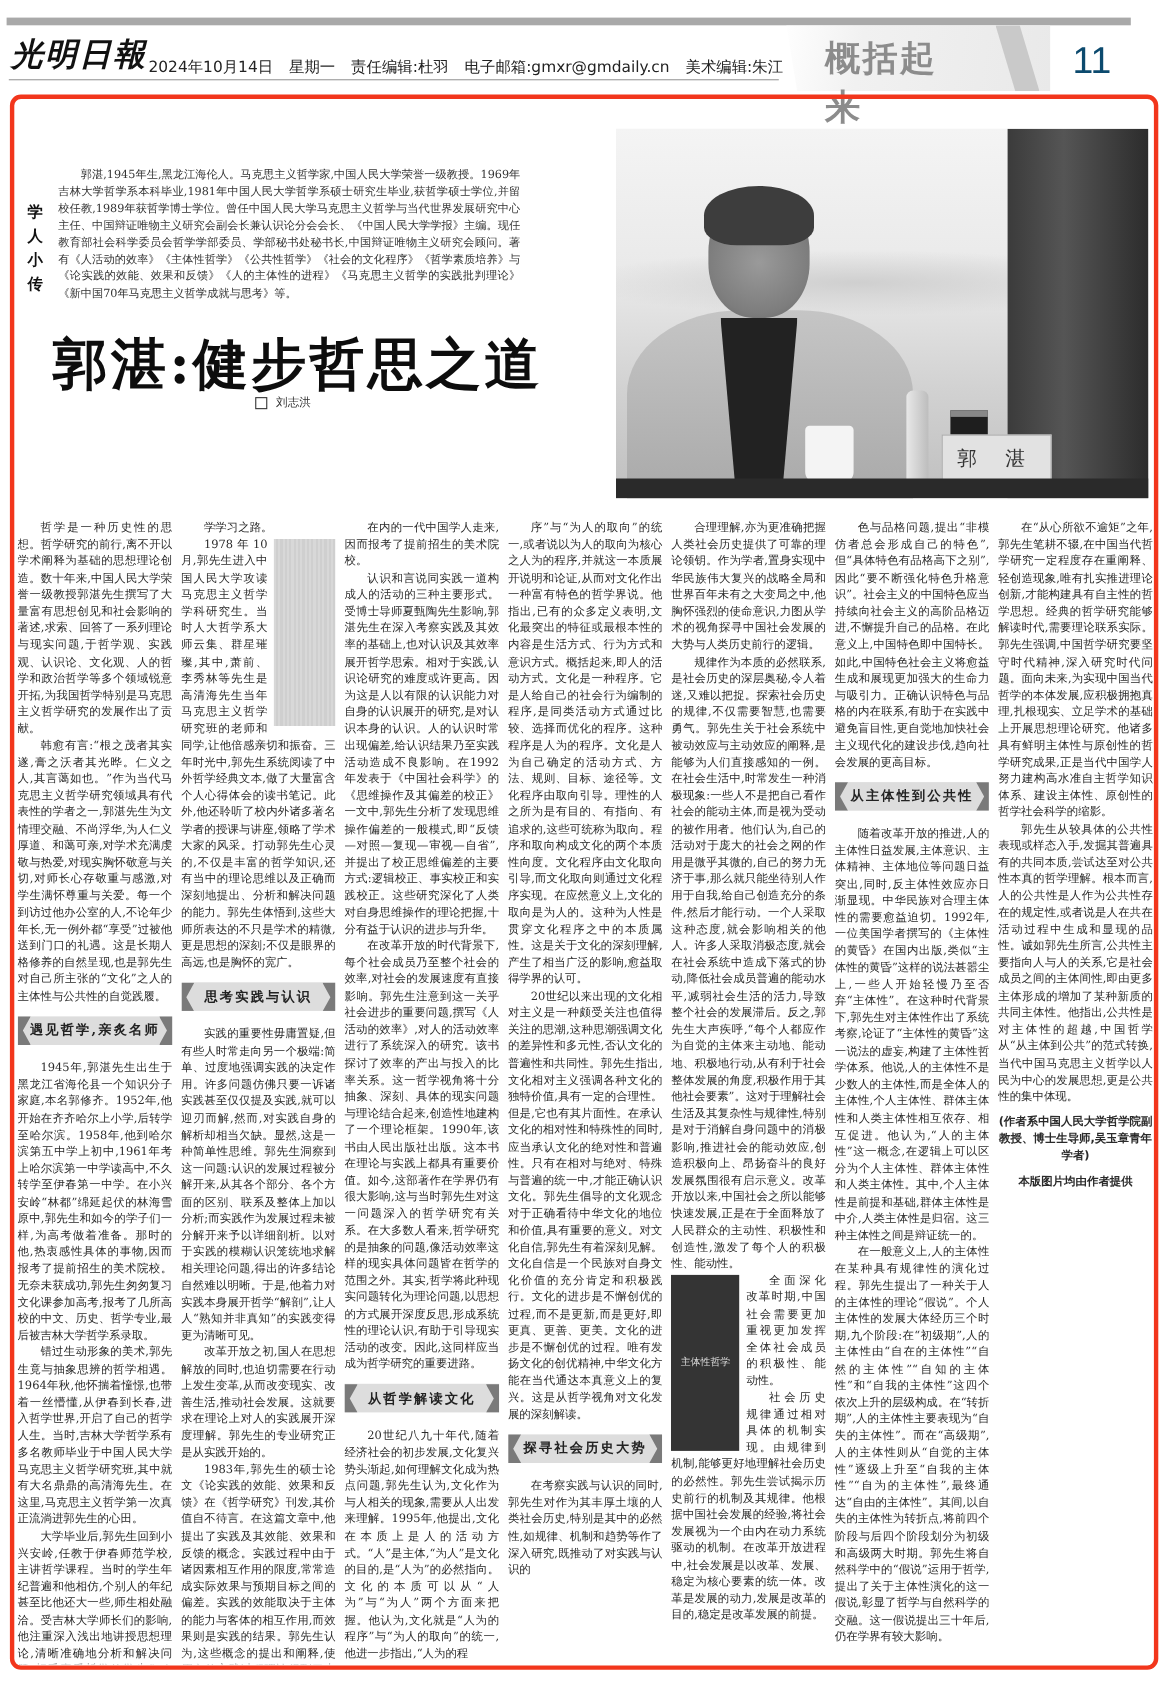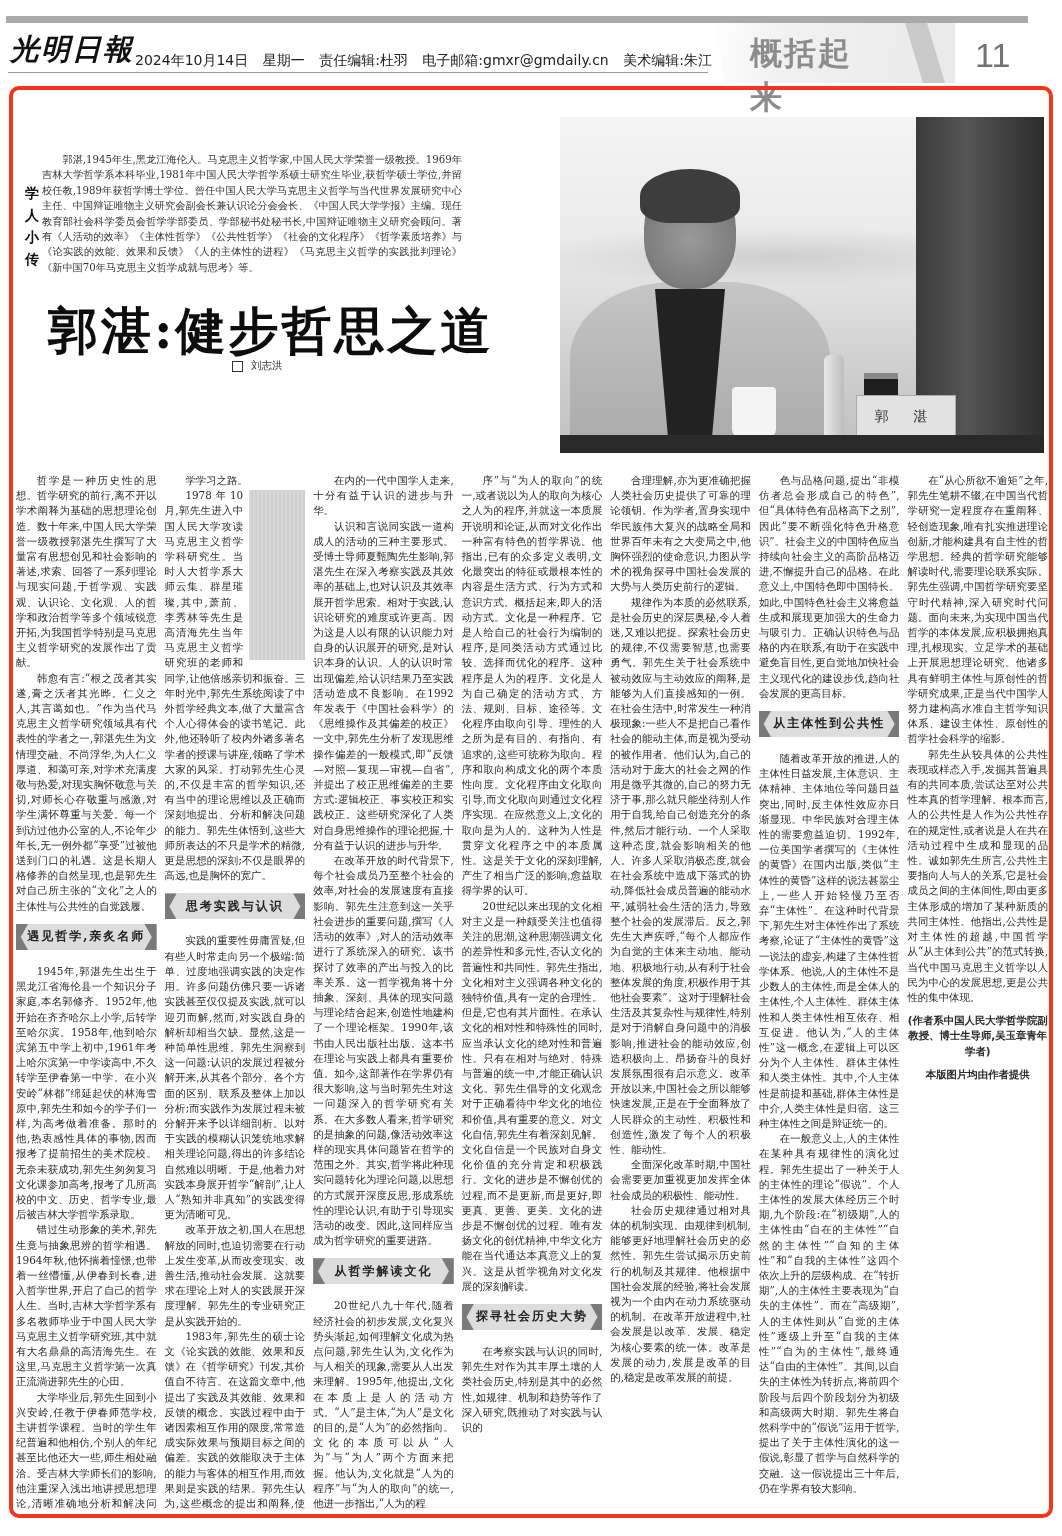--- a/index.html
+++ b/index.html
@@ -9,41 +9,41 @@
   
   .masthead-topbar { position: absolute; left: 6px; top: 16px; width: 1022px; height: 7px; background: #a9a9a9; }
   .masthead { position: absolute; left: 0; top: 0; width: 883px; height: 86px; }
   .logo { position: absolute; left: 10px; top: 30px; font-family: "DejaVu Serif", serif; font-size: 29px; font-style: italic; font-weight: bold; letter-spacing: 2px; color: #111; }
   .meta { position: absolute; left: 135px; top: 52px; font-family: "DejaVu Sans", sans-serif; font-size: 14px; color: #222; white-space: nowrap; }
   .meta span { margin-right: 10px; }
   .meta-rule { position: absolute; left: 8px; top: 72px; width: 700px; height: 1px; background: #999; }
   .section-tab { position: absolute; left: 710px; top: 23px; width: 245px; height: 60px; background: linear-gradient(100deg, #fff 0%, #f1f1f1 30%, #e9e9e9 100%); clip-path: polygon(2% 0, 100% 0, 100% 100%, 6% 100%); }
   .section-tab-stripe { position: absolute; left: 905px; top: 23px; width: 40px; height: 60px; background: #c9c9c9; clip-path: polygon(0 0, 55% 0, 100% 100%, 45% 100%); }
   .section-name { position: absolute; left: 750px; top: 32px; font-family: "DejaVu Serif", serif; font-size: 32px; font-weight: bold; color: #8c8c8c; letter-spacing: 2px; }
-  .page-num { position: absolute; left: 975px; top: 36px; font-family: "Liberation Sans", sans-serif; font-size: 34px; color: #737373; }
+  .page-num { position: absolute; left: 975px; top: 36px; font-family: "Liberation Sans", sans-serif; font-size: 34px; color: #0c4a6e; }
 
   
   .frame { position: absolute; left: 9px; top: 86px; width: 1044px; height: 1432px; border: 4px solid #f2361c; border-radius: 10px; }
 
   
   .hero-photo { position: absolute; left: 560px; top: 117px; width: 484px; height: 336px; overflow: hidden;
     background: linear-gradient(180deg, #f4f4f4 0%, #e9e9e9 40%, #d2d2d2 70%, #bfbfbf 100%); }
   .hero-photo .pillar { position: absolute; right: 0; top: 0; width: 128px; height: 336px; background: linear-gradient(90deg, #3b3b3b, #555 40%, #2c2c2c); }
   .hero-photo .cloud { position: absolute; left: -40px; top: 110px; width: 520px; height: 60px; border-radius: 50%; background: radial-gradient(ellipse, #cfcfcf 0%, rgba(230,230,230,0) 70%); }
   .hero-photo .head { position: absolute; left: 84px; top: 60px; width: 92px; height: 112px; border-radius: 46% 46% 44% 44%; background: radial-gradient(circle at 50% 55%, #9a9a9a 0%, #7d7d7d 60%, #5a5a5a 100%); }
   .hero-photo .hair { position: absolute; left: 80px; top: 52px; width: 100px; height: 54px; border-radius: 50% 50% 30% 30%; background: #3d3d3d; }
   .hero-photo .body { position: absolute; left: 10px; top: 165px; width: 260px; height: 190px; border-radius: 40% 40% 0 0; background: linear-gradient(180deg, #c5c5c5, #a6a6a6); }
   .hero-photo .shirt { position: absolute; left: 95px; top: 172px; width: 70px; height: 160px; background: #222; clip-path: polygon(0 0, 100% 0, 80% 100%, 20% 100%); }
   .hero-photo .desk { position: absolute; left: 0; top: 318px; width: 484px; height: 18px; background: #2a2a2a; }
   .hero-photo .cup { position: absolute; left: 172px; top: 270px; width: 44px; height: 52px; background: #f4f4f4; border-radius: 4px 4px 10px 10px; }
   .hero-photo .bottle { position: absolute; left: 264px; top: 238px; width: 20px; height: 85px; background: linear-gradient(90deg, #e8e8e8, #bdbdbd); border-radius: 6px 6px 2px 2px; }
   .hero-photo .thermos { position: absolute; left: 304px; top: 256px; width: 34px; height: 66px; background: #1e1e1e; border-top: 6px solid #888; }
-  .nameplate { position: absolute; left: 296px; top: 278px; width: 100px; height: 44px; background: #e2e2e2; border: 1px solid #aaa; display: flex; align-items: center; justify-content: center; font-size: 14px; letter-spacing: 10px; color: #333; }
+  .nameplate { position: absolute; left: 296px; top: 278px; width: 100px; height: 44px; background: #e2e2e2; border: 1px solid #aaa; display: flex; align-items: center; justify-content: center; font-size: 18px; letter-spacing: 10px; color: #333; }
 
-  .bio { position: absolute; left: 42px; top: 152px; width: 420px; font-size: 10.2px; line-height: 15.4px; color: #333; text-align: justify; text-indent: 2em; }
+  .bio { position: absolute; left: 53px; top: 152px; width: 420px; font-size: 10.2px; line-height: 15.4px; color: #333; text-align: justify; text-indent: 2em; }
   .bio-label { position: absolute; left: 22px; top: 182px; width: 20px; font-family: "DejaVu Sans", sans-serif; font-weight: bold; font-size: 14px; line-height: 22px; color: #111; text-align: center; }
 
   .headline { position: absolute; left: 48px; top: 298px; font-family: "DejaVu Serif", serif; font-weight: bold; font-size: 50px; letter-spacing: 3px; color: #0d0d0d; }
   .byline { position: absolute; left: 232px; top: 359px; font-size: 10.5px; color: #333; display: flex; align-items: center; gap: 8px; }
   .byline .box { width: 11px; height: 11px; border: 1px solid #333; display: inline-block; }
 
   
   .columns { position: absolute; left: 16px; top: 473px; width: 1032px; height: 1040px; display: flex; gap: 8px; }
   .col { width: 144px; font-size: 10.4px; line-height: 15.2px; color: #2a2a2a; text-align: justify; overflow: hidden; }
   .col p { text-indent: 2em; }
@@ -113,35 +113,36 @@
     <div class="col">
       <p>学学习之路。</p>
       <div class="book" title="人活动的效率"></div>
       <p>1978年10月,郭先生进入中国人民大学攻读马克思主义哲学学科研究生。当时人大哲学系大师云集、群星璀璨,其中,萧前、李秀林等先生是高清海先生当年马克思主义哲学研究班的老师和同学,让他倍感亲切和振奋。三年时光中,郭先生系统阅读了中外哲学经典文本,做了大量富含个人心得体会的读书笔记。此外,他还聆听了校内外诸多著名学者的授课与讲座,领略了学术大家的风采。打动郭先生心灵的,不仅是丰富的哲学知识,还有当中的理论思维以及正确而深刻地提出、分析和解决问题的能力。郭先生体悟到,这些大师所表达的不只是学术的精微,更是思想的深刻;不仅是眼界的高远,也是胸怀的宽广。</p>
       <div class="subhead">思考实践与认识</div>
       <p>实践的重要性毋庸置疑,但有些人时常走向另一个极端:简单、过度地强调实践的决定作用。许多问题仿佛只要一诉诸实践甚至仅仅提及实践,就可以迎刃而解,然而,对实践自身的解析却相当欠缺。显然,这是一种简单性思维。郭先生洞察到这一问题:认识的发展过程被分解开来,从其各个部分、各个方面的区别、联系及整体上加以分析;而实践作为发展过程未被分解开来予以详细剖析。以对于实践的模糊认识笼统地求解相关理论问题,得出的许多结论自然难以明晰。于是,他着力对实践本身展开哲学“解剖”,让人人“熟知并非真知”的实践变得更为清晰可见。</p>
       <p>改革开放之初,国人在思想解放的同时,也迫切需要在行动上发生变革,从而改变现实、改善生活,推动社会发展。这就要求在理论上对人的实践展开深度理解。郭先生的专业研究正是从实践开始的。</p>
       <p>1983年,郭先生的硕士论文《论实践的效能、效果和反馈》在《哲学研究》刊发,其价值自不待言。在这篇文章中,他提出了实践及其效能、效果和反馈的概念。实践过程中由于诸因素相互作用的限度,常常造成实际效果与预期目标之间的偏差。实践的效能取决于主体的能力与客体的相互作用,而效果则是实践的结果。郭先生认为,这些概念的提出和阐释,使原有的实践过程理论得到了丰富和发展。</p>
     </div>
     <div class="col">
-      <p>在内的一代中国学人走来,十分有益于认识的进步与升华。</p>
+      <p>在内的一代中国学人走来,因而报考了提前招生的美术院校。</p>
       <p>认识和言说同实践一道构成人的活动的三种主要形式。受博士导师夏甄陶先生影响,郭湛先生在深入考察实践及其效率的基础上,也对认识及其效率展开哲学思索。相对于实践,认识论研究的难度或许更高。因为这是人以有限的认识能力对自身的认识展开的研究,是对认识本身的认识。人的认识时常出现偏差,给认识结果乃至实践活动造成不良影响。在1992年发表于《中国社会科学》的《思维操作及其偏差的校正》一文中,郭先生分析了发现思维操作偏差的一般模式,即“反馈—对照—复现—审视—自省”,并提出了校正思维偏差的主要方式:逻辑校正、事实校正和实践校正。这些研究深化了人类对自身思维操作的理论把握,十分有益于认识的进步与升华。</p>
       <p>在改革开放的时代背景下,每个社会成员乃至整个社会的效率,对社会的发展速度有直接影响。郭先生注意到这一关乎社会进步的重要问题,撰写《人活动的效率》,对人的活动效率进行了系统深入的研究。该书探讨了效率的产出与投入的比率关系。这一哲学视角将十分抽象、深刻、具体的现实问题与理论结合起来,创造性地建构了一个理论框架。1990年,该书由人民出版社出版。这本书在理论与实践上都具有重要价值。如今,这部著作在学界仍有很大影响,这与当时郭先生对这一问题深入的哲学研究有关系。在大多数人看来,哲学研究的是抽象的问题,像活动效率这样的现实具体问题皆在哲学的范围之外。其实,哲学将此种现实问题转化为理论问题,以思想的方式展开深度反思,形成系统性的理论认识,有助于引导现实活动的改变。因此,这同样应当成为哲学研究的重要进路。</p>
       <div class="subhead">从哲学解读文化</div>
       <p>20世纪八九十年代,随着经济社会的初步发展,文化复兴势头渐起,如何理解文化成为热点问题,郭先生认为,文化作为与人相关的现象,需要从人出发来理解。1995年,他提出,文化在本质上是人的活动方式。“人”是主体,“为人”是文化的目的,是“人为”的必然指向。文化的本质可以从“人为”与“为人”两个方面来把握。他认为,文化就是“人为的程序”与“为人的取向”的统一,他进一步指出,“人为的程</p>
     </div>
     <div class="col">
       <p>序”与“为人的取向”的统一,或者说以为人的取向为核心之人为的程序,并就这一本质展开说明和论证,从而对文化作出一种富有特色的哲学界说。他指出,已有的众多定义表明,文化最突出的特征或最根本性的内容是生活方式、行为方式和意识方式。概括起来,即人的活动方式。文化是一种程序。它是人给自己的社会行为编制的程序,是同类活动方式通过比较、选择而优化的程序。这种程序是人为的程序。文化是人为自己确定的活动方式、方法、规则、目标、途径等。文化程序由取向引导。理性的人之所为是有目的、有指向、有追求的,这些可统称为取向。程序和取向构成文化的两个本质性向度。文化程序由文化取向引导,而文化取向则通过文化程序实现。在应然意义上,文化的取向是为人的。这种为人性是贯穿文化程序之中的本质属性。这是关于文化的深刻理解,产生了相当广泛的影响,愈益取得学界的认可。</p>
       <p>20世纪以来出现的文化相对主义是一种颇受关注也值得关注的思潮,这种思潮强调文化的差异性和多元性,否认文化的普遍性和共同性。郭先生指出,文化相对主义强调各种文化的独特价值,具有一定的合理性。但是,它也有其片面性。在承认文化的相对性和特殊性的同时,应当承认文化的绝对性和普遍性。只有在相对与绝对、特殊与普遍的统一中,才能正确认识文化。郭先生倡导的文化观念对于正确看待中华文化的地位和价值,具有重要的意义。对文化自信,郭先生有着深刻见解。文化自信是一个民族对自身文化价值的充分肯定和积极践行。文化的进步是不懈创优的过程,而不是更新,而是更好,即更真、更善、更美。文化的进步是不懈创优的过程。唯有发扬文化的创优精神,中华文化方能在当代通达本真意义上的复兴。这是从哲学视角对文化发展的深刻解读。</p>
       <div class="subhead">探寻社会历史大势</div>
       <p>在考察实践与认识的同时,郭先生对作为其丰厚土壤的人类社会历史,特别是其中的必然性,如规律、机制和趋势等作了深入研究,既推动了对实践与认识的</p>
     </div>
     <div class="col">
       <p>合理理解,亦为更准确把握人类社会历史提供了可靠的理论领钥。作为学者,置身实现中华民族伟大复兴的战略全局和世界百年未有之大变局之中,他胸怀强烈的使命意识,力图从学术的视角探寻中国社会发展的大势与人类历史前行的逻辑。</p>
       <p>规律作为本质的必然联系,是社会历史的深层奥秘,令人着迷,又难以把捉。探索社会历史的规律,不仅需要智慧,也需要勇气。郭先生关于社会系统中被动效应与主动效应的阐释,是能够为人们直接感知的一例。在社会生活中,时常发生一种消极现象:一些人不是把自己看作社会的能动主体,而是视为受动的被作用者。他们认为,自己的活动对于庞大的社会之网的作用是微乎其微的,自己的努力无济于事,那么就只能坐待别人作用于自我,给自己创造充分的条件,然后才能行动。一个人采取这种态度,就会影响相关的他人。许多人采取消极态度,就会在社会系统中造成下落式的协动,降低社会成员普遍的能动水平,减弱社会生活的活力,导致整个社会的发展滞后。反之,郭先生大声疾呼,“每个人都应作为自觉的主体来主动地、能动地、积极地行动,从有利于社会整体发展的角度,积极作用于其他社会要素”。这对于理解社会生活及其复杂性与规律性,特别是对于消解自身问题中的消极影响,推进社会的能动效应,创造积极向上、昂扬奋斗的良好发展氛围很有启示意义。改革开放以来,中国社会之所以能够快速发展,正是在于全面释放了人民群众的主动性、积极性和创造性,激发了每个人的积极性、能动性。</p>
+      <div class="book-dark">主体性哲学</div>
       <p>全面深化改革时期,中国社会需要更加重视更加发挥全体社会成员的积极性、能动性。</p>
       <p>社会历史规律通过相对具体的机制实现。由规律到机制,能够更好地理解社会历史的必然性。郭先生尝试揭示历史前行的机制及其规律。他根据中国社会发展的经验,将社会发展视为一个由内在动力系统驱动的机制。在改革开放进程中,社会发展是以改革、发展、稳定为核心要素的统一体。改革是发展的动力,发展是改革的目的,稳定是改革发展的前提。</p>
     </div>
     <div class="col">
       <p>色与品格问题,提出“非模仿者总会形成自己的特色”,但“具体特色有品格高下之别”,因此“要不断强化特色升格意识”。社会主义的中国特色应当持续向社会主义的高阶品格迈进,不懈提升自己的品格。在此意义上,中国特色即中国特长。如此,中国特色社会主义将愈益生成和展现更加强大的生命力与吸引力。正确认识特色与品格的内在联系,有助于在实践中避免盲目性,更自觉地加快社会主义现代化的建设步伐,趋向社会发展的更高目标。</p>
       <div class="subhead">从主体性到公共性</div>
       <p>随着改革开放的推进,人的主体性日益发展,主体意识、主体精神、主体地位等问题日益突出,同时,反主体性效应亦日渐显现。中华民族对合理主体性的需要愈益迫切。1992年,一位美国学者撰写的《主体性的黄昏》在国内出版,类似“主体性的黄昏”这样的说法甚嚣尘上,一些人开始轻慢乃至否弃“主体性”。在这种时代背景下,郭先生对主体性作出了系统考察,论证了“主体性的黄昏”这一说法的虚妄,构建了主体性哲学体系。他说,人的主体性不是少数人的主体性,而是全体人的主体性,个人主体性、群体主体性和人类主体性相互依存、相互促进。他认为,“人的主体性”这一概念,在逻辑上可以区分为个人主体性、群体主体性和人类主体性。其中,个人主体性是前提和基础,群体主体性是中介,人类主体性是归宿。这三种主体性之间是辩证统一的。</p>
       <p>在一般意义上,人的主体性在某种具有规律性的演化过程。郭先生提出了一种关于人的主体性的理论“假说”。个人主体性的发展大体经历三个时期,九个阶段:在“初级期”,人的主体性由“自在的主体性”“自然的主体性”“自知的主体性”和“自我的主体性”这四个依次上升的层级构成。在“转折期”,人的主体性主要表现为“自失的主体性”。而在“高级期”,人的主体性则从“自觉的主体性”逐级上升至“自我的主体性”“自为的主体性”,最终通达“自由的主体性”。其间,以自失的主体性为转折点,将前四个阶段与后四个阶段划分为初级和高级两大时期。郭先生将自然科学中的“假说”运用于哲学,提出了关于主体性演化的这一假说,彰显了哲学与自然科学的交融。这一假说提出三十年后,仍在学界有较大影响。</p>
     </div>
     <div class="col">

